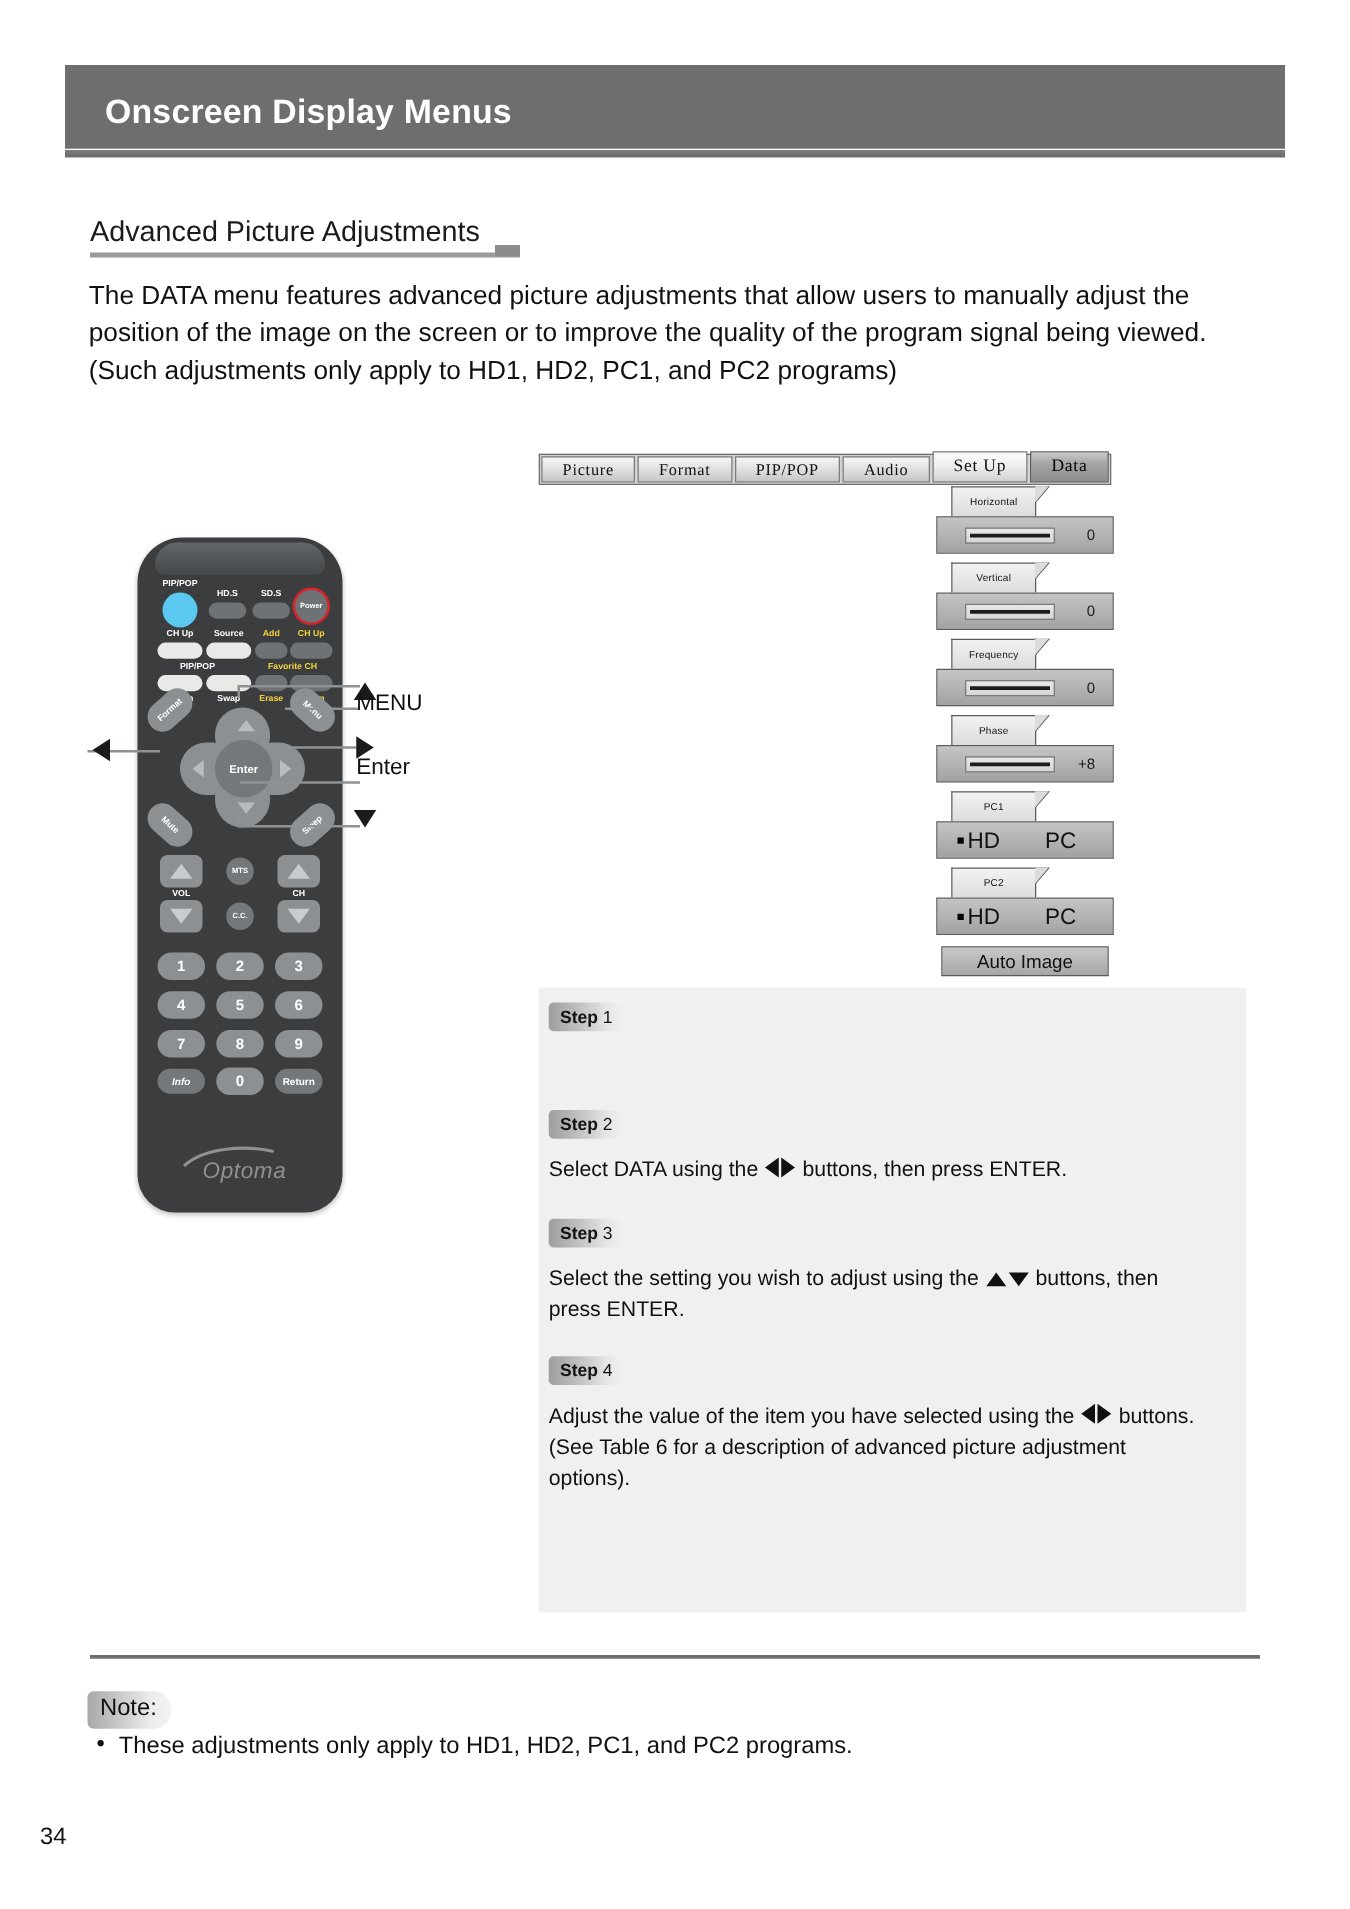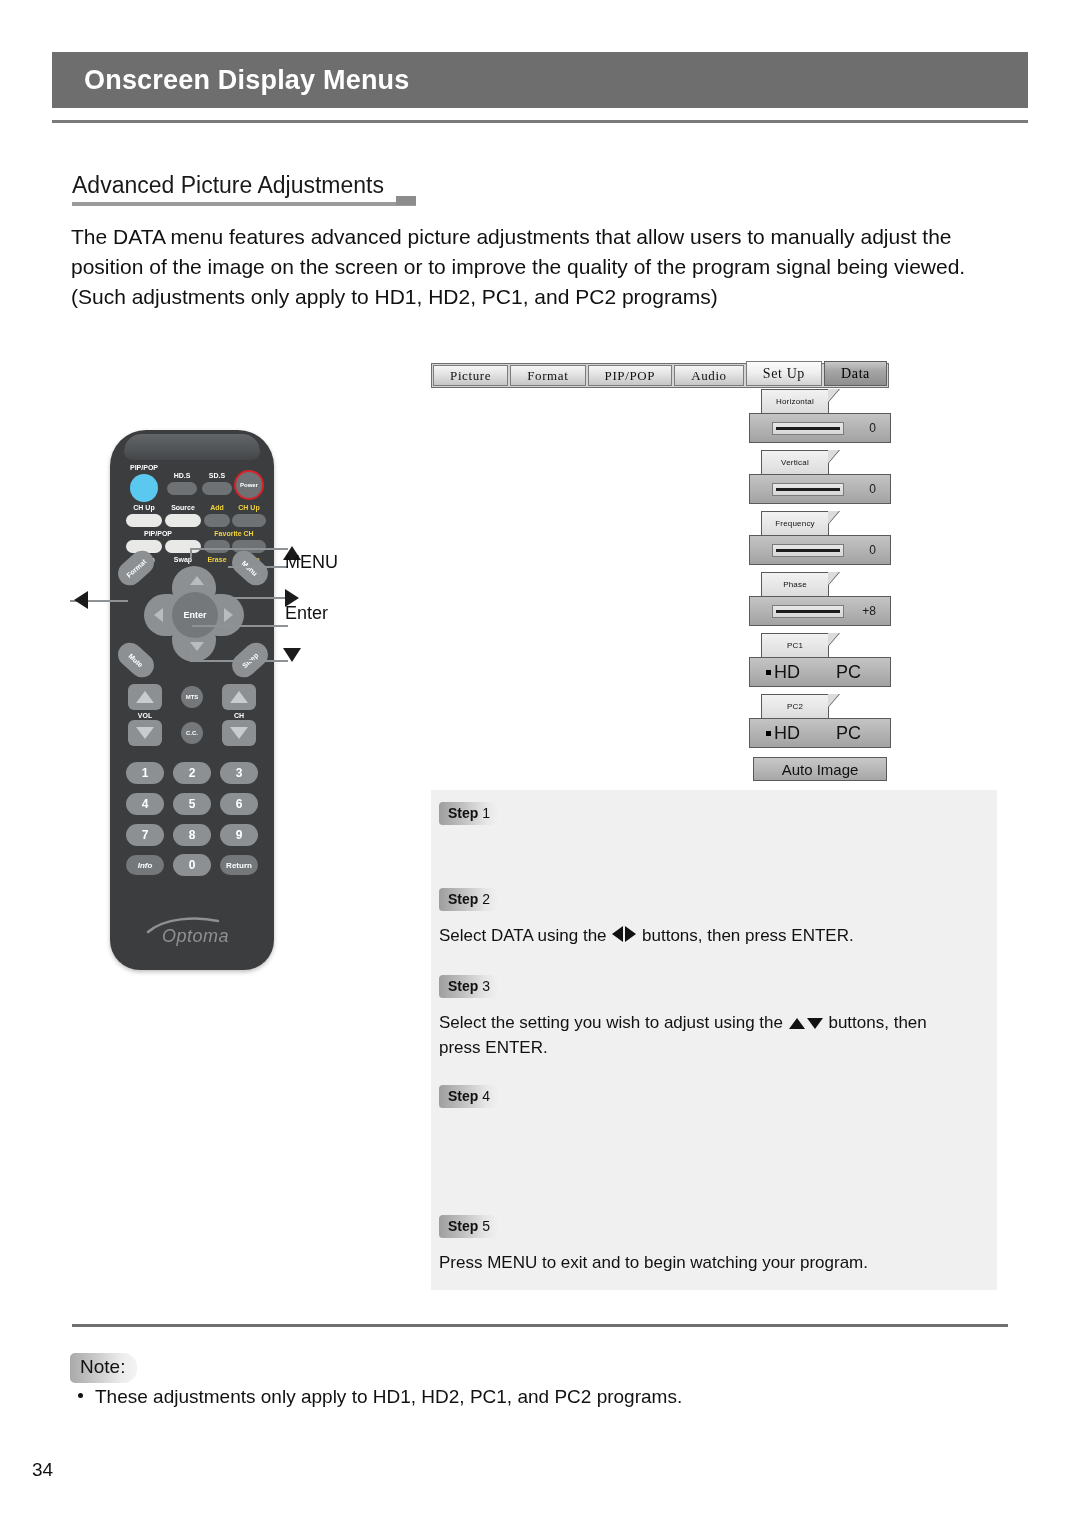--- a/index.html
+++ b/index.html
@@ -15,21 +15,21 @@
     color: #000000;
     overflow: hidden;
   }
 
   
   .page-header {
     position: absolute;
     left: 52px;
     top: 52px;
     width: 976px;
-    height: 56px;
+    height: 74px;
     background: #6e6e6e;
     display: flex;
     align-items: center;
   }
   .page-header-title {
     color: #ffffff;
     font-size: 27px;
     font-weight: bold;
     letter-spacing: 0.2px;
     margin-left: 32px;
@@ -725,31 +725,25 @@
     <div class="step-text">
       <span>Select the setting you wish to adjust  using the </span><span class="glyph-u"></span><span class="glyph-d"></span><span> buttons, then press ENTER.</span>
     </div>
   </div>
 
   <div class="step-block" style="top:295px;">
     <span class="step-pill">
       <span>Step</span>
       <span class="num">4</span>
     </span>
+    <div class="step-text">
+      <span>Adjust the value of the item you have selected using the </span><span class="glyph-l"></span><span class="glyph-r"></span><span> buttons.  (See Table 6 for a description of advanced picture adjustment options).</span>
+    </div>
   </div>
 
-  <div class="step-block" style="top:425px;">
-    <span class="step-pill">
-      <span>Step</span>
-      <span class="num">5</span>
-    </span>
-    <div class="step-text">
-      <span>Press MENU to exit and to begin watching your program.</span>
-    </div>
-  </div>
 </div>
 
 <div class="note-rule"></div>
 <div class="note-pill">Note:</div>
 <div class="note-bullet-row">
   <span class="note-dot"></span>
   <span>These adjustments only apply to HD1, HD2, PC1, and PC2 programs.</span>
 </div>
 
 <div class="page-number">34</div>

